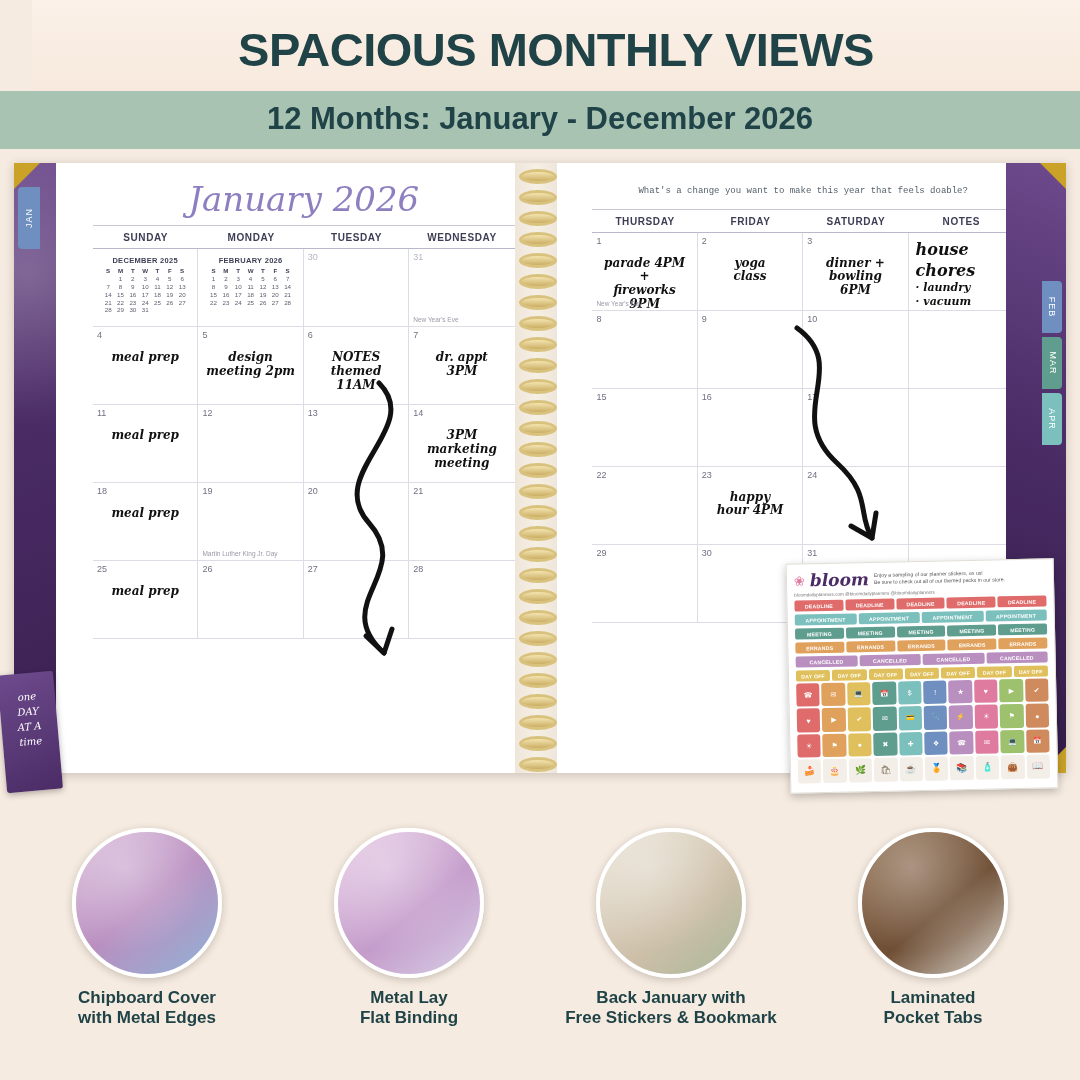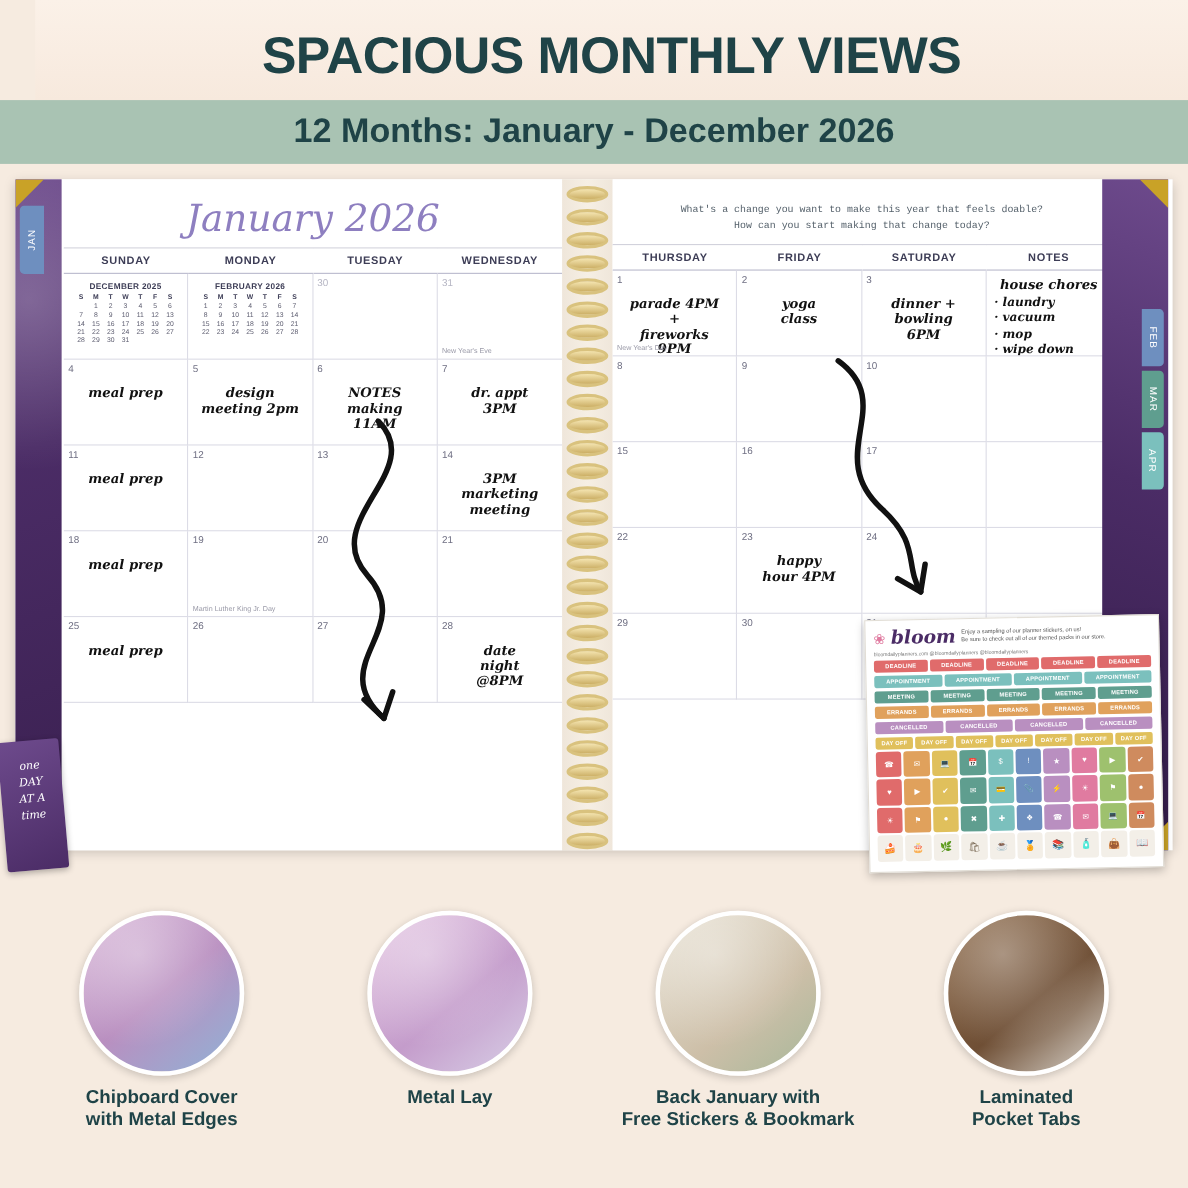--- a/index.html
+++ b/index.html
@@ -34,21 +34,21 @@
   }
   
   .spread {
     position:relative;
     margin:14px 14px 0 14px;
     height:610px;
     display:flex;
     background:#ffffff;
     box-shadow:0 2px 10px rgba(0,0,0,.18);
   }
-  .page { position:relative; background:#fff; }
+  .page { position:relative; background:#fff;margin-left:35px; }
   .page-left { width:497px; }
   .page-right { width:505px; }
   .binding {
     width:46px;
     background:linear-gradient(90deg,#efe6da 0%,#f6efe4 50%,#efe6da 100%);
     position:relative;
     overflow:hidden;
   }
   .coil {
     position:absolute; left:4px; width:38px; height:15px;
@@ -135,21 +135,21 @@
   .hand-wrap { position:absolute; left:0; right:0; top:24px; padding:0 3px; }
   
   .mini { padding:4px 5px 0; }
   .mini-title { font-size:7.5px; font-weight:bold; color:#3d3d56; text-align:center; letter-spacing:.3px; }
   .mini table { width:100%; border-collapse:collapse; margin-top:2px; }
   .mini td, .mini th { font-size:6.2px; text-align:center; color:#5d5d70; padding:0.4px 0; font-weight:normal;}
   .mini th { font-weight:bold; color:#3d3d56; }
   
   .notes-cell { padding:6px 7px; }
   .notes-list { font-family:"DejaVu Serif", serif; font-style:italic; font-weight:bold; font-size:11px; color:#111; line-height:1.32; }
-  .notes-list .hdr { font-size:12px;text-align:center; }
+  .notes-list .hdr { font-size:16px; }
   
   .arrow-svg { position:absolute; pointer-events:none; z-index:6; }
   
   .stickers {
     position:absolute; right:10px; top:398px; width:268px; height:230px;
     background:#fff; border:1px solid #e2ded6; box-shadow:0 3px 9px rgba(0,0,0,.25);
     transform:rotate(-1.2deg); z-index:9; padding:6px 7px;
   }
   .st-head { display:flex; align-items:center; gap:5px; }
   .st-logo { font-family:"DejaVu Serif", serif; font-style:italic; font-weight:bold; font-size:17px; color:#4b2c66; }
@@ -361,21 +361,21 @@
               <div>design</div>
               <div>meeting 2pm</div>
             </div>
           </div>
         </div>
         <div class="cell">
           <div class="daynum">6</div>
           <div class="hand-wrap">
             <div class="hand ">
               <div>NOTES</div>
-              <div>making</div>
+              <div>themed</div>
               <div>11AM</div>
             </div>
           </div>
         </div>
         <div class="cell">
           <div class="daynum">7</div>
           <div class="hand-wrap">
             <div class="hand ">
               <div>dr. appt</div>
               <div>3PM</div>
@@ -433,27 +433,20 @@
           </div>
         </div>
         <div class="cell">
           <div class="daynum">26</div>
         </div>
         <div class="cell">
           <div class="daynum">27</div>
         </div>
         <div class="cell">
           <div class="daynum">28</div>
-          <div class="hand-wrap">
-            <div class="hand ">
-              <div>date</div>
-              <div>night</div>
-              <div>@8PM</div>
-            </div>
-          </div>
         </div>
       </div>
 
     <svg class="arrow-svg" width="220" height="310" style="left:265px; top:215px;">
       <path d="M 65 5 C 110 50, 10 95, 55 145 C 100 195, 15 225, 70 275" stroke="#111" stroke-width="5" fill="none" stroke-linecap="round"></path>
       <path d="M 70 275 L 52 258 M 70 275 L 78 251" stroke="#111" stroke-width="5" fill="none" stroke-linecap="round"></path>
     </svg>
   </div>
 
   <div class="binding" id="binding">
@@ -484,21 +477,20 @@
       <div class="coil" style="top: 510px;"></div>
       <div class="coil" style="top: 531px;"></div>
       <div class="coil" style="top: 552px;"></div>
       <div class="coil" style="top: 573px;"></div>
       <div class="coil" style="top: 594px;"></div>
     </div>
 
   <div class="page page-right" style="padding-right:52px;">
     <div class="prompt">
       <div>What's a change you want to make this year that feels doable?</div>
-      <div>How can you start making that change today?</div>
     </div>
     <div class="dow-row">
       <div class="dow">THURSDAY</div>
       <div class="dow">FRIDAY</div>
       <div class="dow">SATURDAY</div>
       <div class="dow">NOTES</div>
     </div>
     <div class="grid-right" id="grid-right">
         <div class="cell">
           <div class="daynum">1</div>
@@ -733,20 +725,21 @@
     <div class="fcircle f1"></div>
     <div class="fcap">
       <div>Chipboard Cover</div>
       <div>with Metal Edges</div>
     </div>
   </div>
   <div class="feature">
     <div class="fcircle f2"></div>
     <div class="fcap">
       <div>Metal Lay</div>
+      <div>Flat Binding</div>
     </div>
   </div>
   <div class="feature">
     <div class="fcircle f3"></div>
     <div class="fcap">
       <div>Back January with</div>
       <div>Free Stickers &amp; Bookmark</div>
     </div>
   </div>
   <div class="feature">

